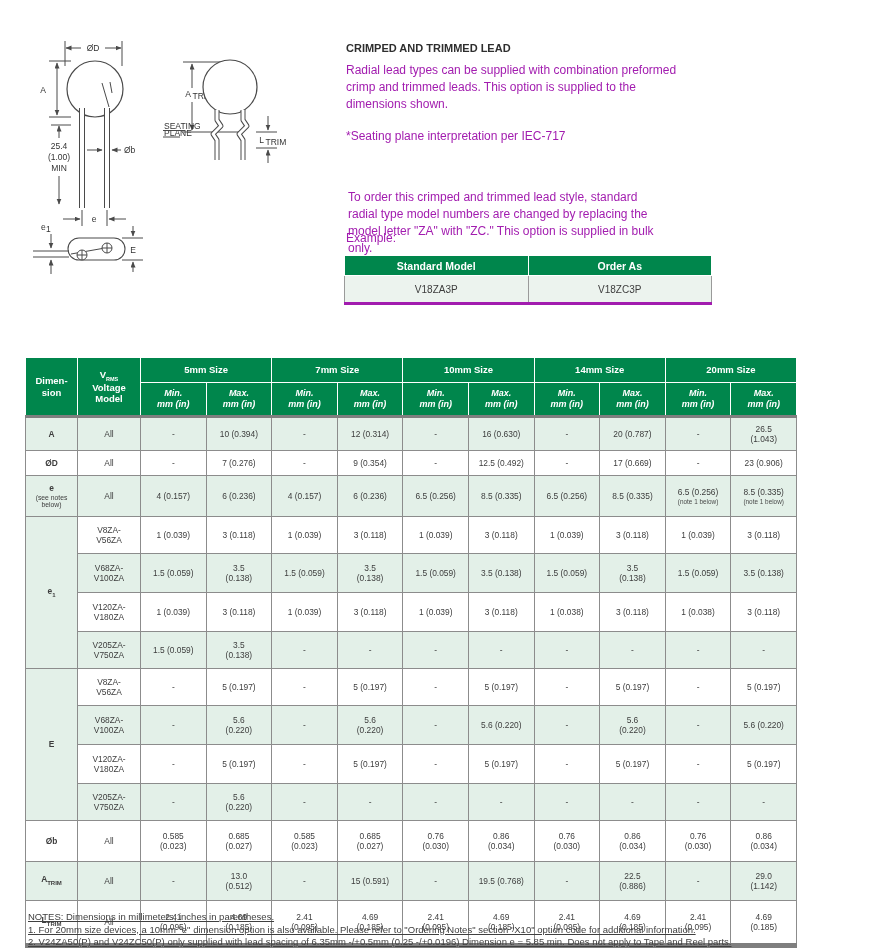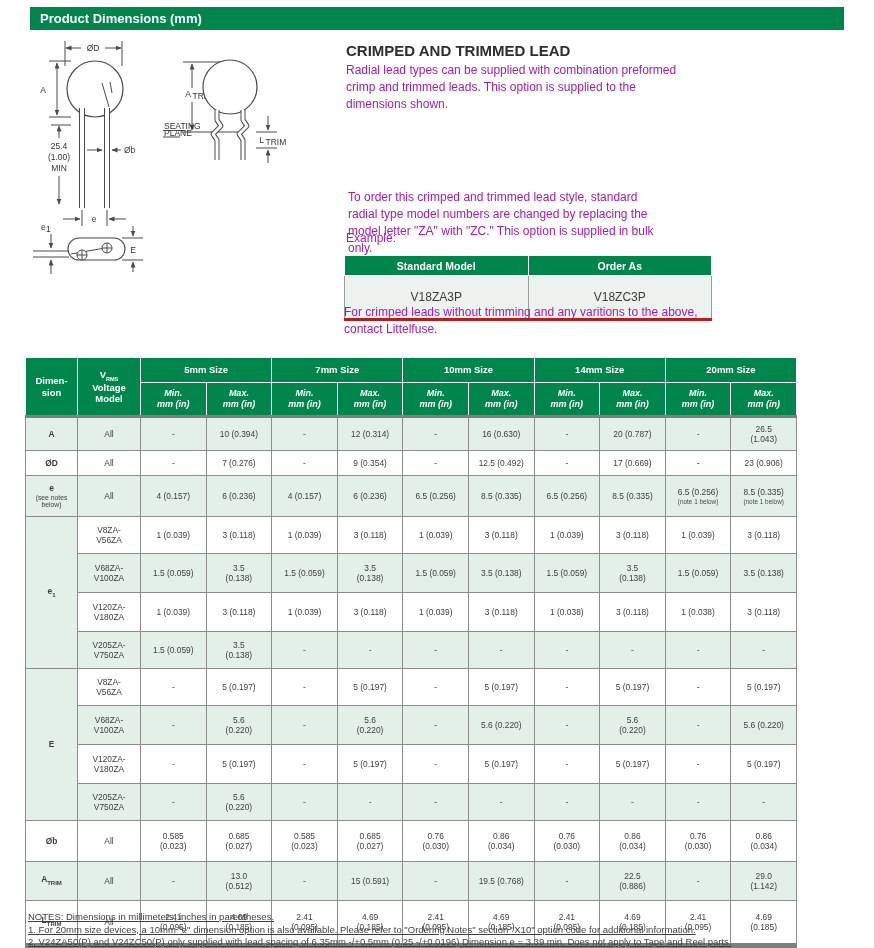--- a/index.html
+++ b/index.html
@@ -1,32 +1,32 @@
 <!DOCTYPE html>
 <html><head>
 <meta charset="utf-8">
 <style>
   html,body{margin:0;padding:0;background:#fff;}
   .page{position:relative;width:874px;height:948px;background:#fff;overflow:hidden;
         font-family:"Liberation Sans",sans-serif;color:#3d3d3d;}
   .greenbar{position:absolute;left:30px;top:7px;width:814px;height:23px;background:#00864C;
             color:#fff;font-weight:bold;font-size:13px;line-height:23px;padding-left:10px;box-sizing:border-box;}
   
-  .h1{position:absolute;left:346px;top:42px;font-size:15px;font-weight:bold;color:#2e2e2e;}
+  .h1{position:absolute;left:346px;top:42px;font-size:11px;font-weight:bold;color:#2e2e2e;}
   .p{position:absolute;font-size:12px;line-height:17px;color:#a21caf;}
   #para1{left:346px;top:62px;width:334px;}
   #seatnote{left:346px;top:128px;width:334px;}
   #para2{left:348px;top:154px;width:318px;margin-top:35px;}
   #exlabel{left:346px;top:230px;}
   #exfooter{left:344px;top:304px;width:354px;}
   .extab{position:absolute;left:344px;top:255px;width:368px;border-collapse:collapse;
-         table-layout:fixed;border-bottom:3px solid #b91c1c;}
+         table-layout:fixed;border-bottom:3px solid #a21caf;}
   .extab th{background:#00864C;color:#fff;font-size:10.5px;font-weight:bold;border:1px solid #fff;height:19px;padding:0;}
-  .extab td{background:#ECF3EE;text-align:center;font-size:12px;color:#3d3d3d;
-            border:1px solid #9a9a9a;border-top:1px solid #fff;height:18px;padding:12px;margin-top:27px;}
+  .extab td{background:#ECF3EE;text-align:center;font-size:10px;color:#3d3d3d;
+            border:1px solid #9a9a9a;border-top:1px solid #fff;height:18px;padding:4px;margin-top:27px;}
   
   .dimtab{position:absolute;left:25px;top:357px;width:772px;border-collapse:collapse;
           table-layout:fixed;border-bottom:5px solid #7f7f7f;}
   .dimtab th{background:#00864C;color:#fff;border:1.5px solid #fff;font-weight:bold;
              font-size:9.5px;padding:1px;white-space:pre-line;line-height:1.18;}
   .dimtab tr.subhead th{font-size:9px;height:30px;font-style:italic;}
   .dimtab tr.tophead th{height:22px;}
   .dimtab td{border:1px solid #8c8c8c;text-align:center;vertical-align:middle;font-size:8.4px;
              line-height:1.25;padding:1px 3px;white-space:pre-line;color:#3d3d3d;background:#fff;}
   .dimtab tbody tr:first-child td{border-top:3px solid #7f7f7f;}
@@ -46,23 +46,20 @@
   .diag line,.diag path.wire-outline{stroke:#4a4a4a;stroke-width:1;}
   .diag text{fill:#333;font-size:8.5px;font-family:"Liberation Sans",sans-serif;}
   .tiny{font-size:5px;}
   .subtxt{font-size:5.5px;}
 </style>
 </head>
 <body>
 
 <div class="page">
 
-  <div class="greenbar">
-    <span>Product Dimensions (mm)</span>
-  </div>
 
   <svg class="diag" width="320" height="250" viewBox="0 0 320 250">
     <defs>
       <marker id="ah" markerWidth="8" markerHeight="8" refX="5.5" refY="2.5" orient="auto-start-reverse" markerUnits="userSpaceOnUse">
         <path d="M0,0 L6,2.5 L0,5 Z" fill="#4a4a4a"></path>
       </marker>
     </defs>
 
     <line x1="40" y1="5" x2="40" y2="30"></line>
     <line x1="97" y1="5" x2="97" y2="30"></line>
@@ -146,39 +143,39 @@
     <line x1="231" y1="96" x2="252" y2="96"></line>
     <line x1="243" y1="80" x2="243" y2="94" marker-end="url(#ah)"></line>
     <text x="239" y="107" text-anchor="end">L</text>
     <text x="240.5" y="108.5" class="subtxt">TRIM</text>
     <line x1="231" y1="112" x2="252" y2="112"></line>
     <line x1="243" y1="127" x2="243" y2="114" marker-end="url(#ah)"></line>
   </svg>
 
   <div class="h1">CRIMPED AND TRIMMED LEAD</div>
   <div class="p" id="para1">Radial lead types can be supplied with combination preformed crimp and trimmed leads. This option is supplied to the dimensions shown.</div>
+  <div class="p" id="seatnote">*Seating plane interpretation per IEC-717</div>
   <div class="p" id="para2">To order this crimped and trimmed lead style, standard radial type model numbers are changed by replacing the model letter "ZA" with "ZC." This option is supplied in bulk only.</div>
   <div class="p" id="exlabel">Example:</div>
 
   <table class="extab">
     <thead>
       <tr>
         <th>Standard Model</th>
         <th>Order As</th>
       </tr>
     </thead>
     <tbody>
       <tr>
         <td>V18ZA3P</td>
         <td>V18ZC3P</td>
       </tr>
     </tbody>
   </table>
 
-  <div class="p" id="exfooter">For crimped leads without trimming and any varitions to the above, contact Littelfuse.</div>
 
   <table class="dimtab">
     <colgroup>
       <col style="width:52px">
         <col style="width:63px">
       <col>
         <col>
         <col>
         <col>
         <col>
@@ -454,16 +451,16 @@
 (0.095)</td>
           <td>4.69
 (0.185)</td>
         </tr>
     </tbody>
   </table>
 
   <div class="notes">
     <div>NOTES: Dimensions in millimeters, inches in parentheses.</div>
     <div>1.  For 20mm size devices, a 10mm "e" dimension option is also available. Please refer to "Ordering Notes" section "X10" option code for additional information.</div>
-    <div>2.  V24ZA50(P) and V24ZC50(P) only supplied with lead spacing of 6.35mm -/+0.5mm (0.25 -/+0.0196)  Dimension e = 3.39 min. Does not apply to Tape and Reel parts.</div>
+    <div>2.  V24ZA50(P) and V24ZC50(P) only supplied with lead spacing of 6.35mm -/+0.5mm (0.25 -/+0.0196)  Dimension e = 5.85 min. Does not apply to Tape and Reel parts.</div>
   </div>
 
 </div>
 
 </body></html>

